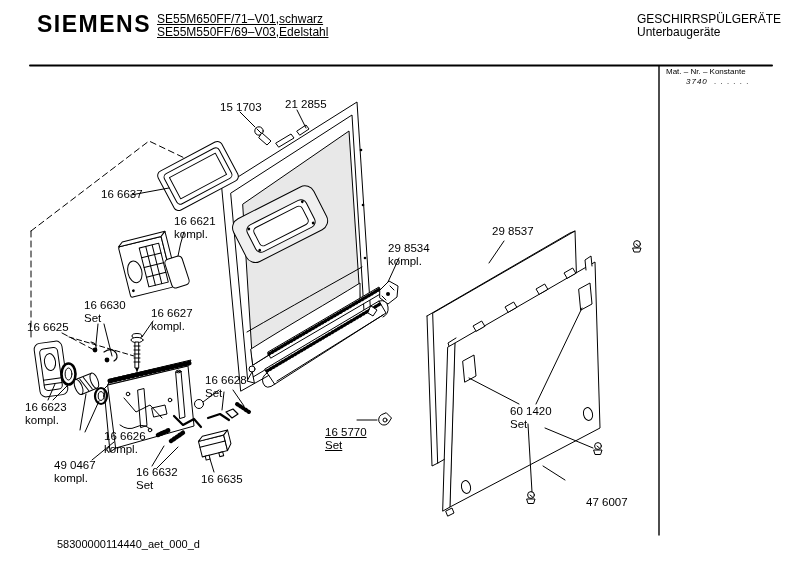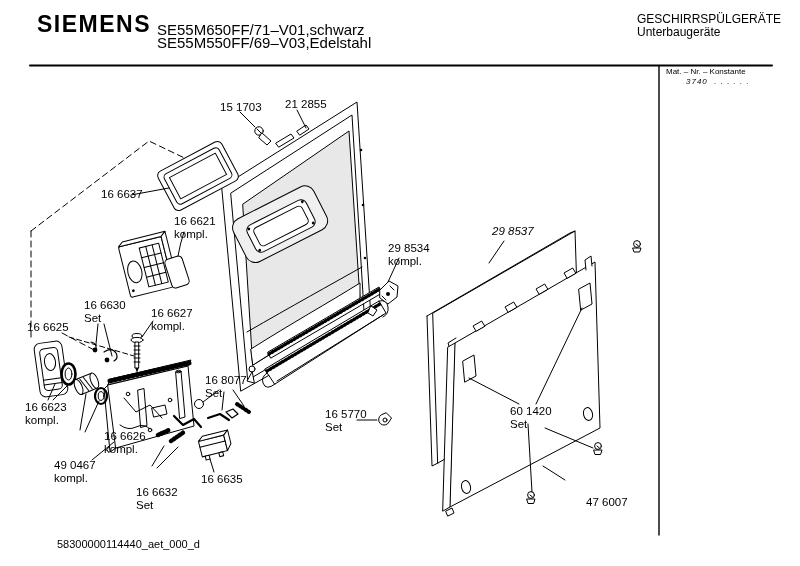--- a/index.html
+++ b/index.html
@@ -1,21 +1,21 @@
 <!DOCTYPE html>
 <html><head>
 <meta charset="utf-8">
 <style>
   html,body{margin:0;padding:0;}
   body{
     width:800px;height:566px;position:relative;background:#fff;
     font-family:"Liberation Sans",sans-serif;color:#000;overflow:hidden;
   }
   .brand{position:absolute;left:37px;top:11px;font-size:23px;font-weight:bold;letter-spacing:1.5px;}
-  .models{position:absolute;left:157px;top:24px;font-size:15px;line-height:12.5px;}
+  .models{position:absolute;left:157px;top:13px;font-size:12px;line-height:12.5px;text-decoration:underline;}
   .category{position:absolute;left:637px;top:13px;font-size:12px;line-height:13px;}
   .matbox{position:absolute;left:666px;top:67px;font-size:8px;line-height:9.5px;}
   .matbox .matval{padding-left:20px;letter-spacing:1px;font-style:italic;}
   .docid{position:absolute;left:30px;top:538px;font-size:11px;margin-left:27px;}
   .plabel{position:absolute;font-size:11.5px;line-height:12.5px;white-space:nowrap;}
   svg{position:absolute;left:0;top:0;}
 </style>
 </head>
 <body>
 
@@ -296,21 +296,21 @@
       <div>16 6637</div>
     </div>
     <div class="plabel" style="left: 174px; top: 215px;">
       <div>16 6621</div>
       <div>kompl.</div>
     </div>
     <div class="plabel" style="left: 388px; top: 242px;">
       <div>29 8534</div>
       <div>kompl.</div>
     </div>
-    <div class="plabel" style="left: 492px; top: 225px; font-style: italic;">
+    <div class="plabel" style="left: 492px; top: 225px;">
       <div>29 8537</div>
     </div>
     <div class="plabel" style="left: 84px; top: 299px;">
       <div>16 6630</div>
       <div>Set</div>
     </div>
     <div class="plabel" style="left: 151px; top: 307px;">
       <div>16 6627</div>
       <div>kompl.</div>
     </div>
@@ -322,32 +322,32 @@
       <div>kompl.</div>
     </div>
     <div class="plabel" style="left: 56px; top: 430px; margin-left: 48px;">
       <div>16 6626</div>
       <div>kompl.</div>
     </div>
     <div class="plabel" style="left: 54px; top: 459px;">
       <div>49 0467</div>
       <div>kompl.</div>
     </div>
-    <div class="plabel" style="left: 136px; top: 466px; margin-top: 20px;">
+    <div class="plabel" style="left: 136px; top: 466px;">
       <div>16 6632</div>
       <div>Set</div>
     </div>
     <div class="plabel" style="left: 205px; top: 374px;">
-      <div>16 8077</div>
+      <div>16 6628</div>
       <div>Set</div>
     </div>
     <div class="plabel" style="left: 201px; top: 473px;">
       <div>16 6635</div>
     </div>
-    <div class="plabel" style="left: 325px; top: 408px;">
+    <div class="plabel" style="left: 325px; top: 426px; text-decoration: underline;">
       <div>16 5770</div>
       <div>Set</div>
     </div>
     <div class="plabel" style="left: 510px; top: 405px;">
       <div>60 1420</div>
       <div>Set</div>
     </div>
     <div class="plabel" style="left: 566px; top: 496px; margin-left: 20px;">
       <div>47 6007</div>
     </div>

